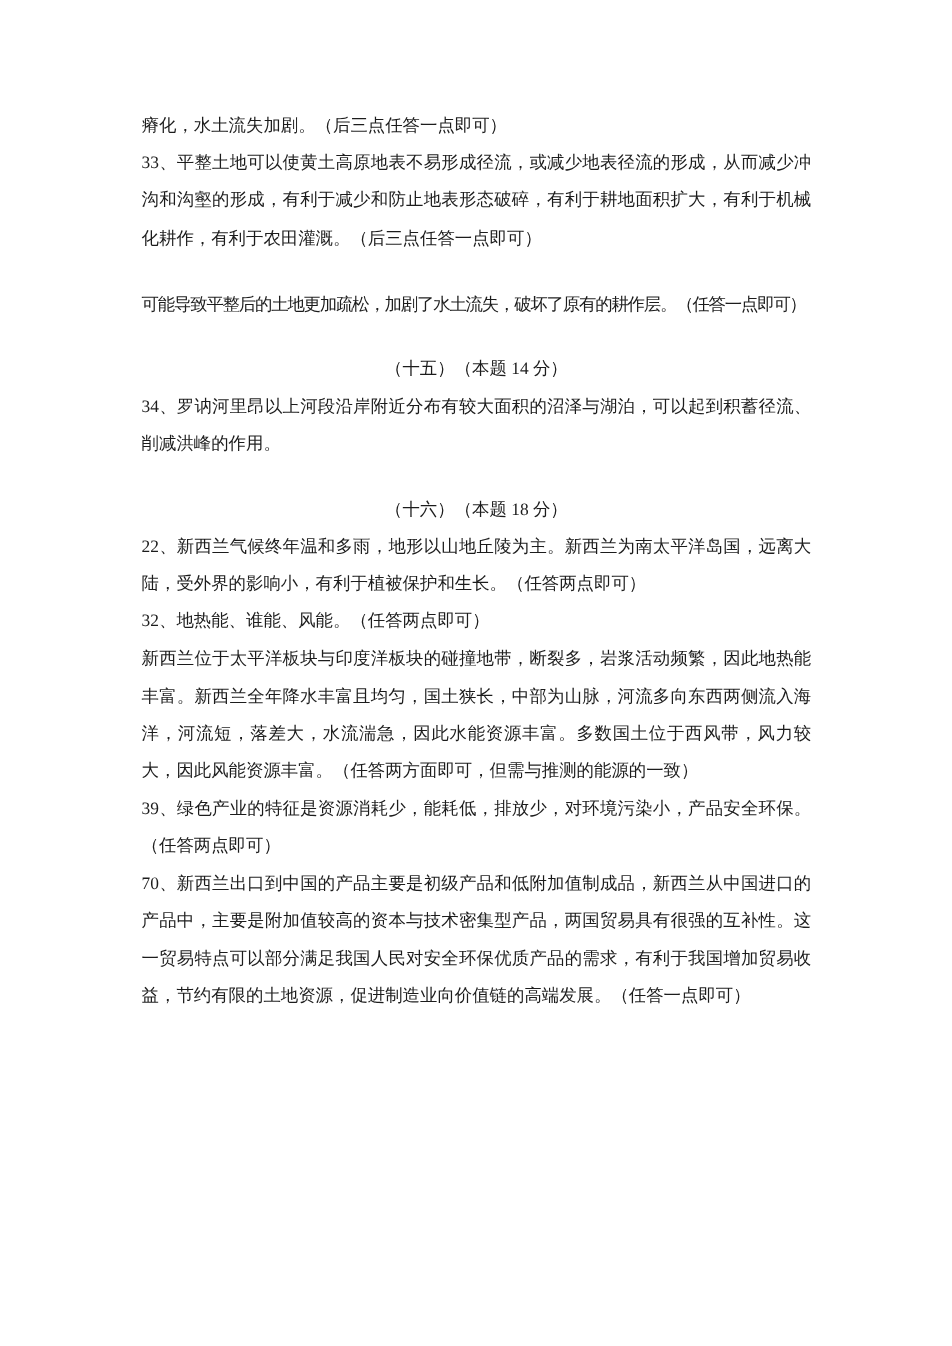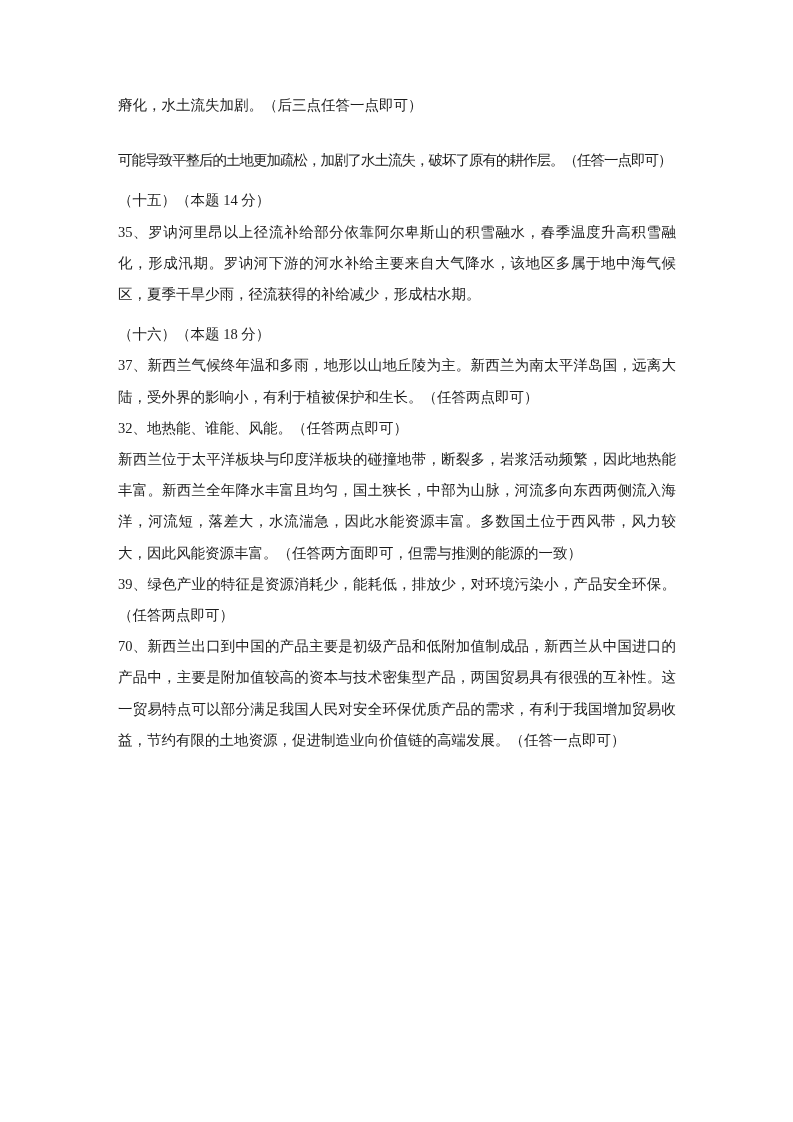--- a/index.html
+++ b/index.html
@@ -23,22 +23,22 @@
     width: 558px;
     font-size: 14.5px;
     line-height: 31.2px;
     text-align: justify;
   }
   .doc-body p {
     margin: 0;
     padding: 0;
   }
   .doc-body p.section {
-    margin-top: 9px;
-    text-align: left;
+    margin-top: 23px;
+    text-align: center;
   }
   .doc-body p.tight {
     letter-spacing: -1px;
     margin-top: 24px;
   }
   .page-footer {
     position: absolute;
     left: 0;
     right: 0;
     top: 1092px;
@@ -47,24 +47,25 @@
     line-height: 18px;
     color: #1c1c1c;
   }
 </style>
 </head>
 <body>
 
 <div class="page">
   <div class="doc-body">
       <p class="para">瘠化，水土流失加剧。（后三点任答一点即可）</p>
+      <p class="para">33、平整土地可以使黄土高原地表不易形成径流，或减少地表径流的形成，从而减少冲沟和沟壑的形成，有利于减少和防止地表形态破碎，有利于耕地面积扩大，有利于机械化耕作，有利于农田灌溉。（后三点任答一点即可）</p>
       <p class="para tight">可能导致平整后的土地更加疏松，加剧了水土流失，破坏了原有的耕作层。（任答一点即可）</p>
       <p class="section">（十五）（本题 14 分）</p>
-      <p class="para">35、罗讷河里昂以上径流补给部分依靠阿尔卑斯山的积雪融水，春季温度升高积雪融化，形成汛期。罗讷河下游的河水补给主要来自大气降水，该地区多属于地中海气候区，夏季干旱少雨，径流获得的补给减少，形成枯水期。</p>
+      <p class="para">34、罗讷河里昂以上河段沿岸附近分布有较大面积的沼泽与湖泊，可以起到积蓄径流、削减洪峰的作用。</p>
       <p class="section">（十六）（本题 18 分）</p>
-      <p class="para">37、新西兰气候终年温和多雨，地形以山地丘陵为主。新西兰为南太平洋岛国，远离大陆，受外界的影响小，有利于植被保护和生长。（任答两点即可）</p>
+      <p class="para">22、新西兰气候终年温和多雨，地形以山地丘陵为主。新西兰为南太平洋岛国，远离大陆，受外界的影响小，有利于植被保护和生长。（任答两点即可）</p>
       <p class="para">32、地热能、谁能、风能。（任答两点即可）</p>
       <p class="para">新西兰位于太平洋板块与印度洋板块的碰撞地带，断裂多，岩浆活动频繁，因此地热能丰富。新西兰全年降水丰富且均匀，国土狭长，中部为山脉，河流多向东西两侧流入海洋，河流短，落差大，水流湍急，因此水能资源丰富。多数国土位于西风带，风力较大，因此风能资源丰富。（任答两方面即可，但需与推测的能源的一致）</p>
       <p class="para">39、绿色产业的特征是资源消耗少，能耗低，排放少，对环境污染小，产品安全环保。（任答两点即可）</p>
       <p class="para">70、新西兰出口到中国的产品主要是初级产品和低附加值制成品，新西兰从中国进口的产品中，主要是附加值较高的资本与技术密集型产品，两国贸易具有很强的互补性。这一贸易特点可以部分满足我国人民对安全环保优质产品的需求，有利于我国增加贸易收益，节约有限的土地资源，促进制造业向价值链的高端发展。（任答一点即可）</p>
     </div>
   <div class="page-footer">第2 页|共21 页</div>
 </div>
 
 </body></html>

